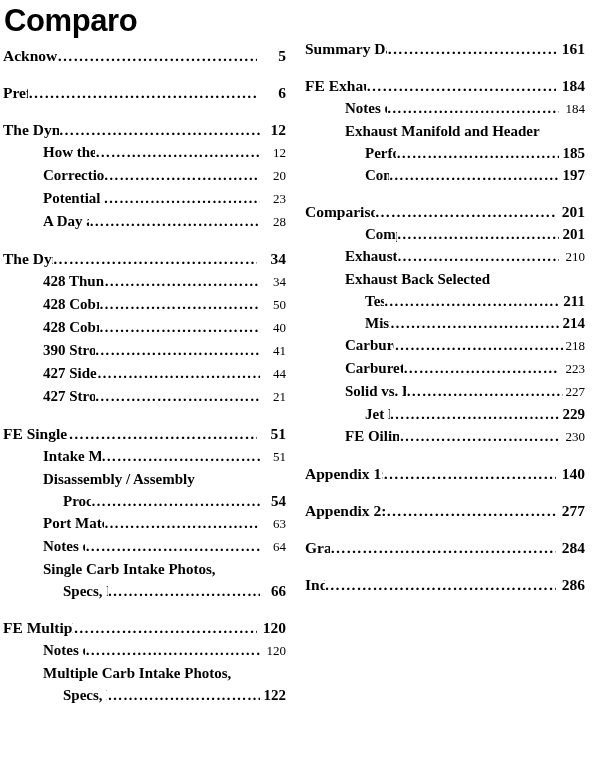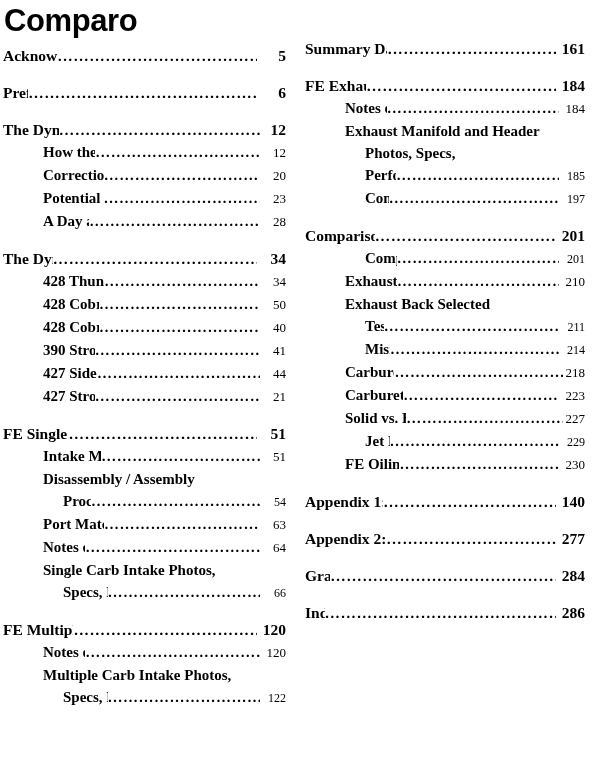--- a/index.html
+++ b/index.html
@@ -87,21 +87,21 @@
   .lvl1 .dots { font-size: 15px; }
 
   
   .lvl2 {
     font-size: 15px;
     font-weight: bold;
     line-height: 22px;
     margin-left: 60px;
     width: calc(100% - 60px);
   }
-  .lvl2 .pg { font-size: 12px; font-weight: normal; min-width: 22px; padding-left: 4px; }
+  .lvl2 .pg { font-size: 15px; font-weight: bold; min-width: 22px; padding-left: 4px; }
   .lvl2 .dots { font-size: 15px; }
 
   
   .tight .pg { padding-left: 0px; }
 </style>
 </head>
 <body>
 
 <div id="page">
 
@@ -246,23 +246,20 @@
         <span class="pg">184</span>
       </div>
       <div class="entry lvl1">
         <span class="label">Notes on Testing</span>
         <span class="dots">…………………………………………………………………………</span>
         <span class="pg">184</span>
       </div>
       <div class="entry lvl1 nodots">
         <span class="label">Exhaust Manifold and Header</span>
       </div>
-      <div class="entry lvl2 nodots">
-        <span class="label">Photos, Specs,</span>
-      </div>
       <div class="entry lvl2">
         <span class="label">Performance</span>
         <span class="dots">…………………………………………………………………………</span>
         <span class="pg">185</span>
       </div>
       <div class="entry lvl2">
         <span class="label">Comparo</span>
         <span class="dots">…………………………………………………………………………</span>
         <span class="pg">197</span>
       </div>

